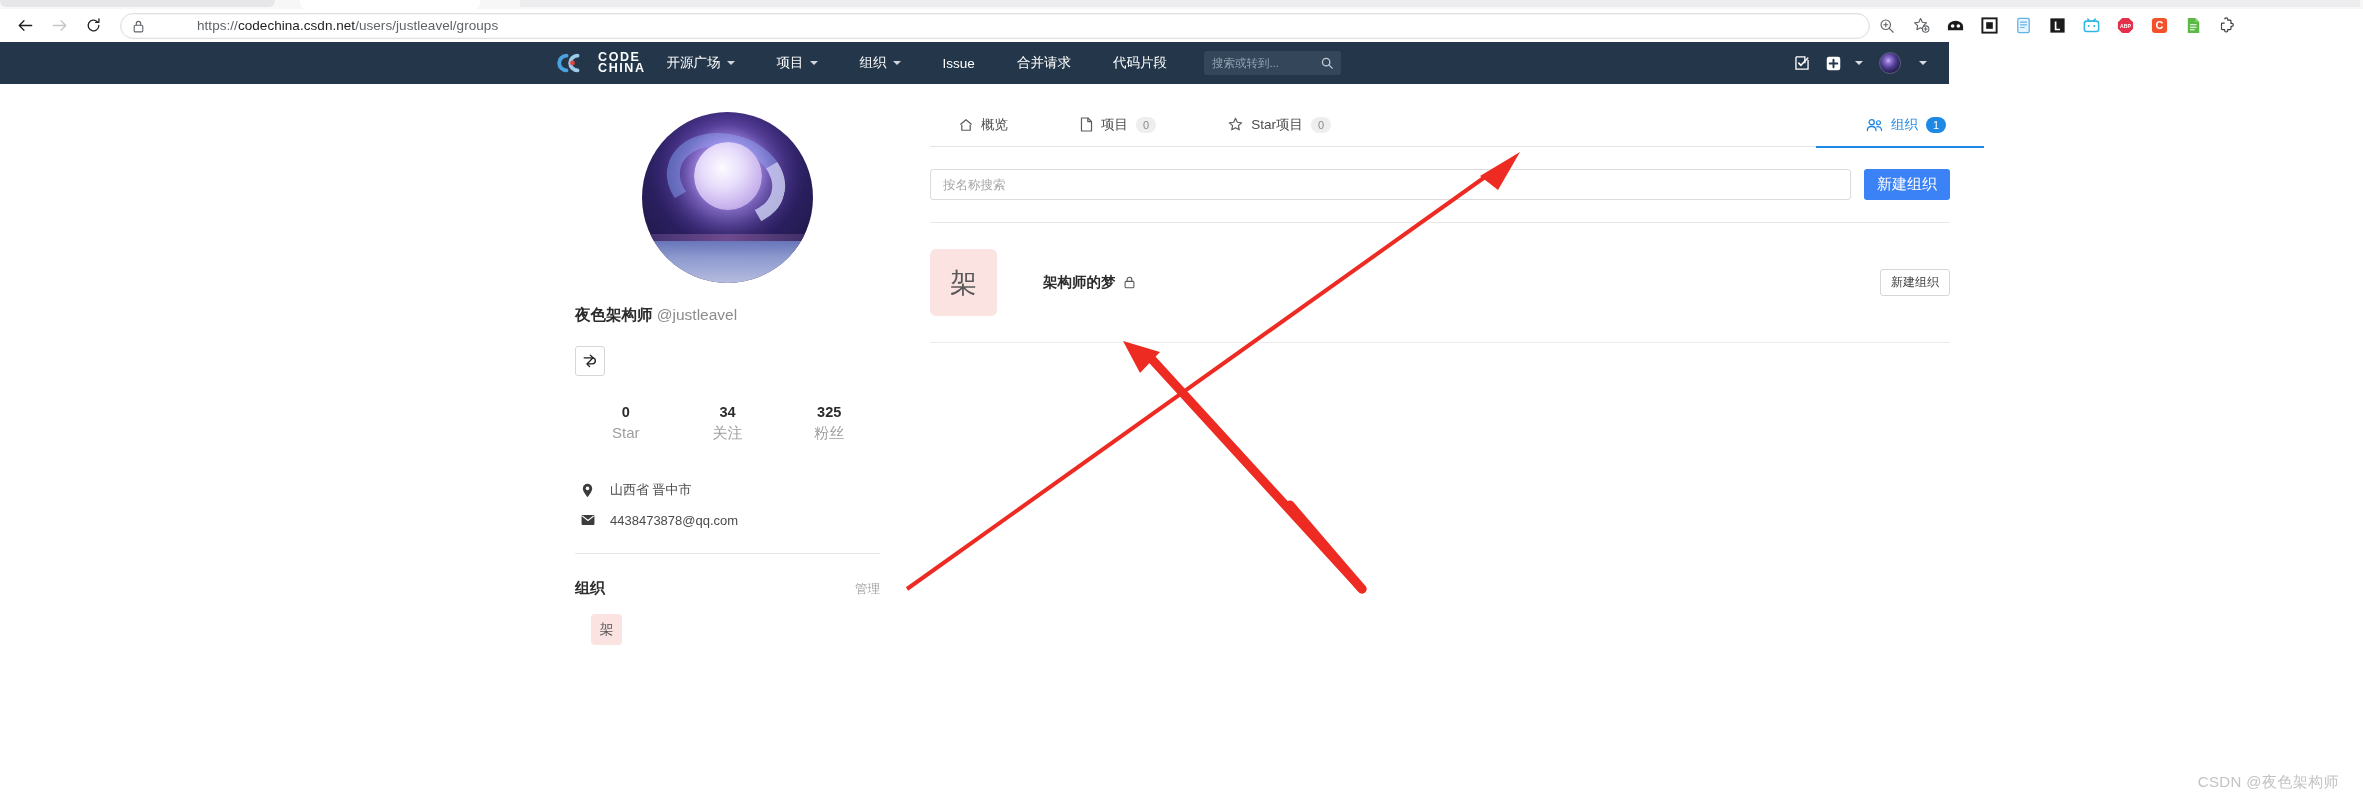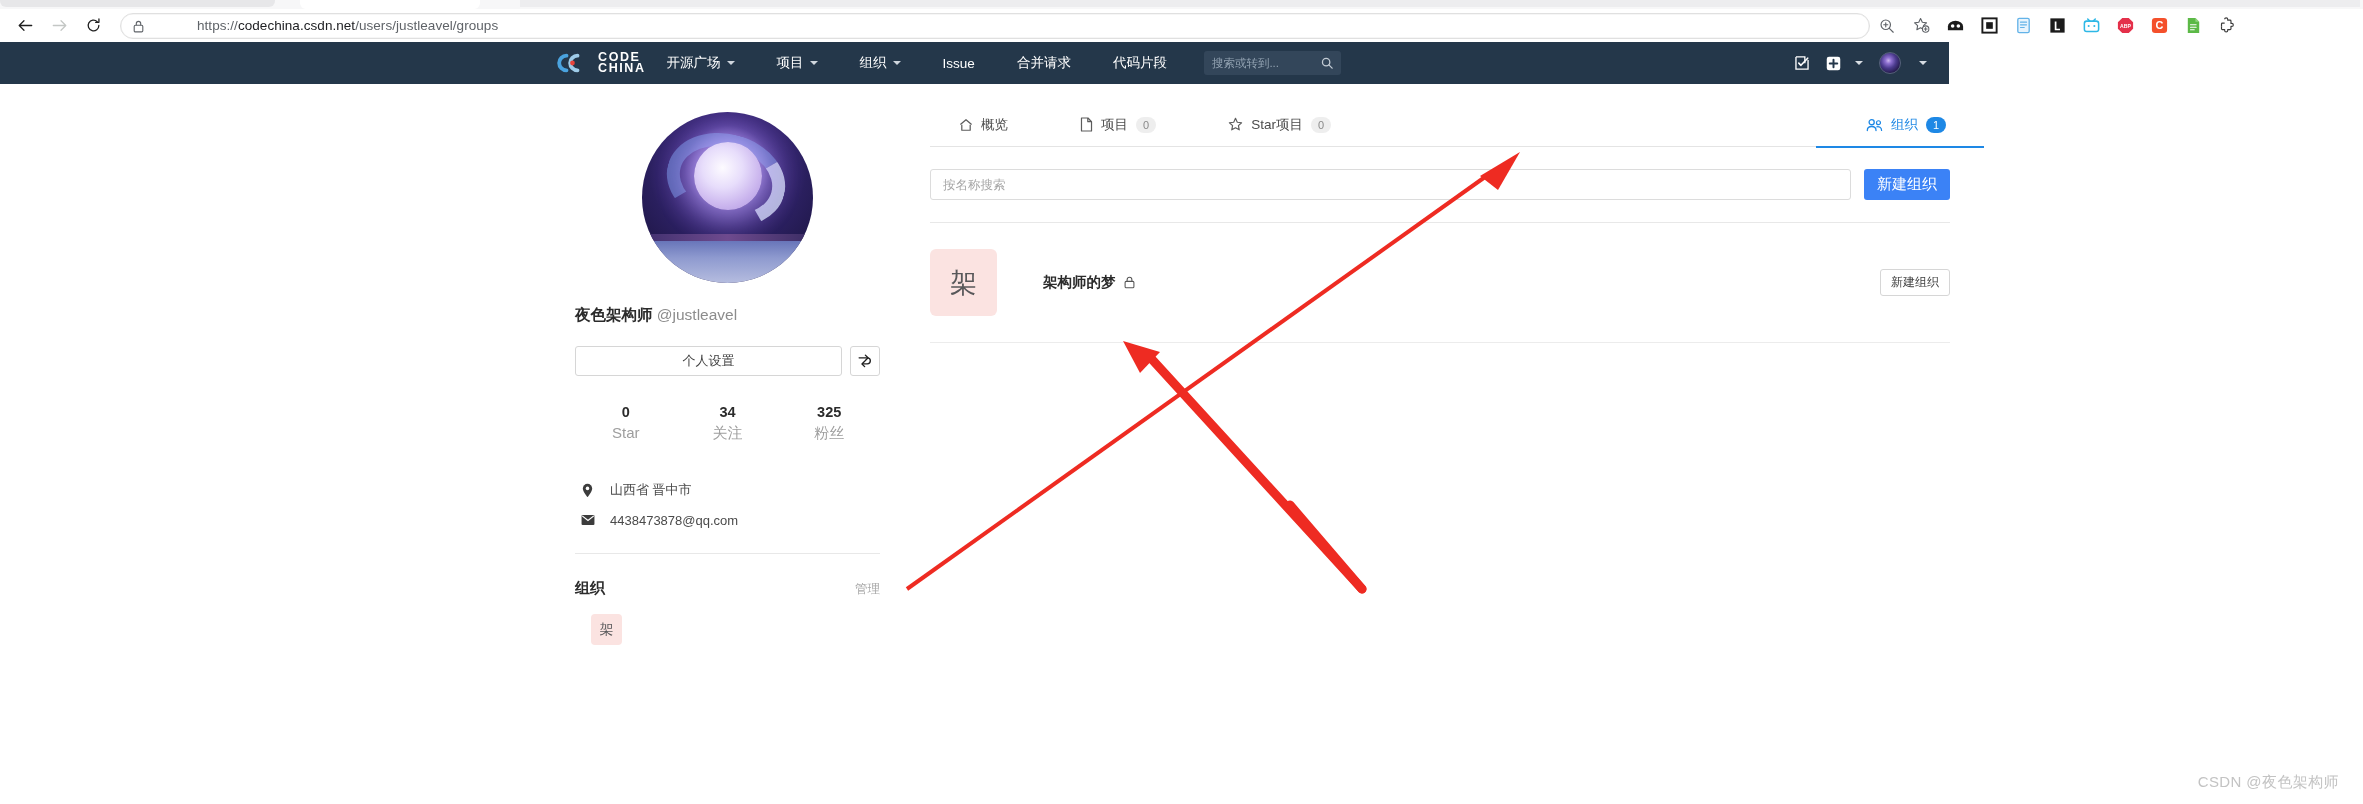--- a/index.html
+++ b/index.html
@@ -402,21 +402,20 @@
         <div class="horizon"></div>
         <div class="water"></div>
       </div>
 
       <div class="name-row">
         <span class="nick">夜色架构师</span>
         <span class="handle">@justleavel</span>
       </div>
 
       <div class="btn-row">
-        <button class="btn-settings">个人设置</button>
         <button class="btn-icon-sq">
           <svg width="16" height="16" viewBox="0 0 18 18">
               <path d="M2.4 5.4h9.2a3.4 3.4 0 0 1 0 6.8H6.2" fill="none" stroke="#1f1f1f" stroke-width="1.5" stroke-linecap="round"></path>
               <path d="M9.4 2.4 12.4 5.4 9.4 8.4" fill="none" stroke="#1f1f1f" stroke-width="1.5" stroke-linecap="round" stroke-linejoin="round"></path>
               <path d="M8.6 15.3 5.6 12.3 8.6 9.3" fill="none" stroke="#1f1f1f" stroke-width="1.5" stroke-linecap="round" stroke-linejoin="round"></path>
             </svg>
         </button>
       </div>
 
       <div class="stats">

